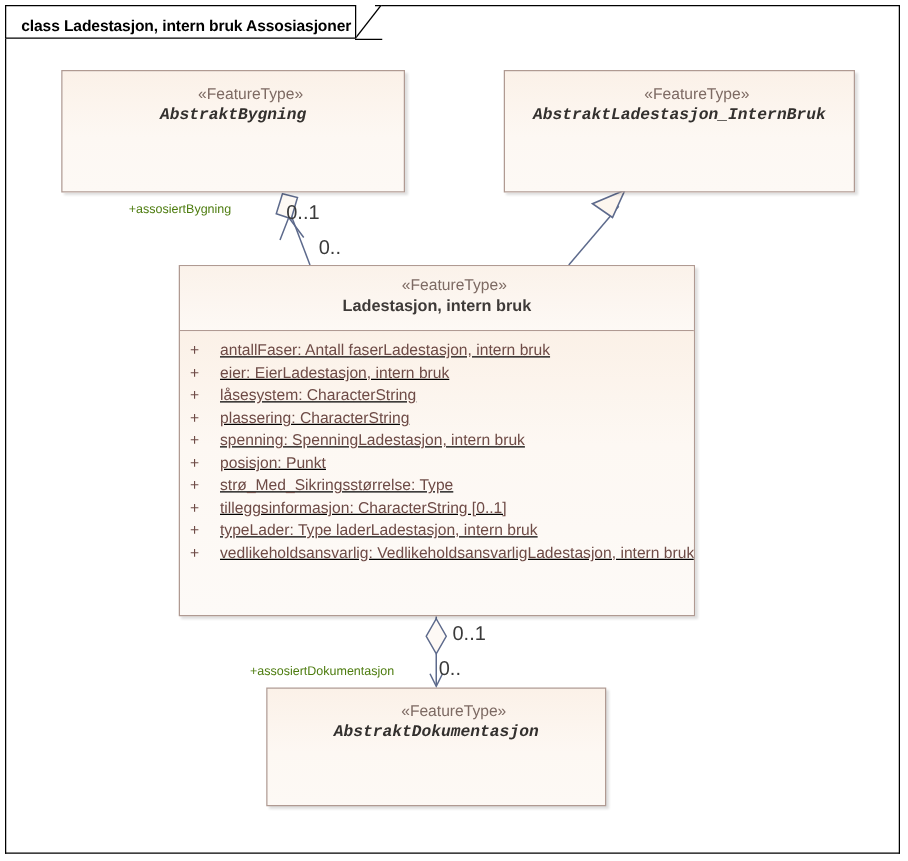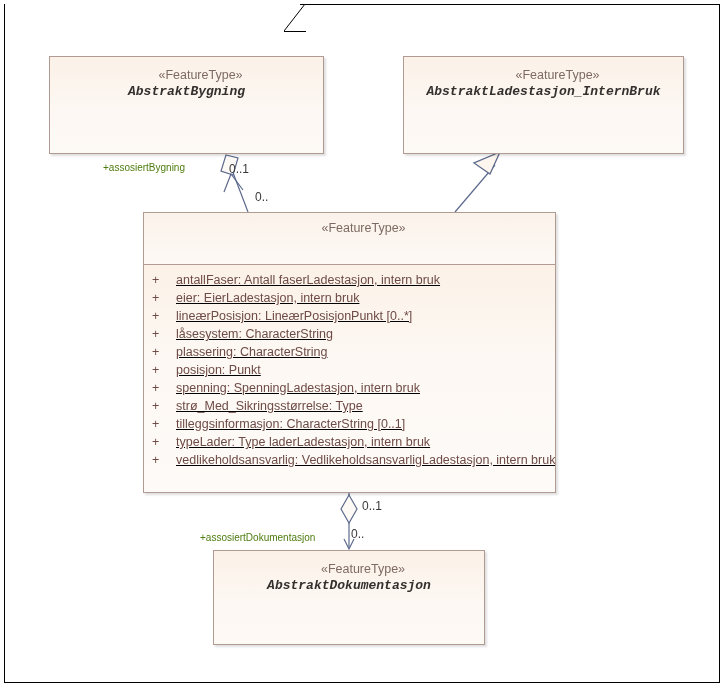--- a/index.html
+++ b/index.html
@@ -144,21 +144,21 @@
   
   .edge-label {
     position: absolute;
     font-size: 10px;
     color: #4d7c0f;
     white-space: nowrap;
     z-index: 3;
   }
   .mult-label {
     position: absolute;
-    font-size: 12px;
+    font-size: 16px;
     color: #3a3a3a;
     white-space: nowrap;
     z-index: 3;
   }
   svg.connectors {
     position: absolute;
     left: 0;
     top: 0;
     width: 726px;
     height: 689px;
@@ -194,47 +194,50 @@
     </g>
   </svg>
 
   <div class="frame"></div>
   <div class="frame-top-right"></div>
   <svg class="tab-slant" viewBox="0 0 22 28">
     <polyline points="0,27 21,0 21,27" fill="#ffffff" stroke="none"></polyline>
     <line x1="0" y1="27" x2="21" y2="0" stroke="#000000" stroke-width="1"></line>
     <line x1="0" y1="27.5" x2="22" y2="27.5" stroke="#000000" stroke-width="1"></line>
   </svg>
+  <div class="title-tab">
+    <div class="title-tab-text">class Ladestasjon, intern bruk Assosiasjoner</div>
+  </div>
 
   <div class="uml-box plain" style="left:49px; top:56px; width:275px; height:98px;">
     <div class="uml-head">
       <div class="stereotype">«FeatureType»</div>
       <div class="cls-name abstract">AbstraktBygning</div>
     </div>
   </div>
 
   <div class="uml-box plain" style="left:403px; top:56px; width:281px; height:98px;">
     <div class="uml-head">
       <div class="stereotype">«FeatureType»</div>
       <div class="cls-name abstract">AbstraktLadestasjon_InternBruk</div>
     </div>
   </div>
 
   <div class="uml-box compartment" style="left:143px; top:212px; width:413px; height:281px;">
     <div class="main-head">
       <div class="stereotype">«FeatureType»</div>
+      <div class="cls-name">Ladestasjon, intern bruk</div>
     </div>
     <div class="attr-list" id="attr-list">
         <div class="attr-row"><span class="attr-vis">+</span><span>antallFaser: Antall faserLadestasjon, intern bruk</span></div>
         <div class="attr-row"><span class="attr-vis">+</span><span>eier: EierLadestasjon, intern bruk</span></div>
-        <div class="attr-row"><span class="attr-vis">+</span><span>lineærPosisjon: LineærPosisjonPunkt [0..*]</span></div>
         <div class="attr-row"><span class="attr-vis">+</span><span>låsesystem: CharacterString</span></div>
         <div class="attr-row"><span class="attr-vis">+</span><span>plassering: CharacterString</span></div>
+        <div class="attr-row"><span class="attr-vis">+</span><span>spenning: SpenningLadestasjon, intern bruk</span></div>
         <div class="attr-row"><span class="attr-vis">+</span><span>posisjon: Punkt</span></div>
-        <div class="attr-row"><span class="attr-vis">+</span><span>spenning: SpenningLadestasjon, intern bruk</span></div>
         <div class="attr-row"><span class="attr-vis">+</span><span>strø_Med_Sikringsstørrelse: Type</span></div>
         <div class="attr-row"><span class="attr-vis">+</span><span>tilleggsinformasjon: CharacterString [0..1]</span></div>
         <div class="attr-row"><span class="attr-vis">+</span><span>typeLader: Type laderLadestasjon, intern bruk</span></div>
         <div class="attr-row"><span class="attr-vis">+</span><span>vedlikeholdsansvarlig: VedlikeholdsansvarligLadestasjon, intern bruk</span></div>
       </div>
   </div>
 
   <div class="uml-box plain" style="left:213px; top:550px; width:272px; height:95px;">
     <div class="uml-head">
       <div class="stereotype">«FeatureType»</div>

